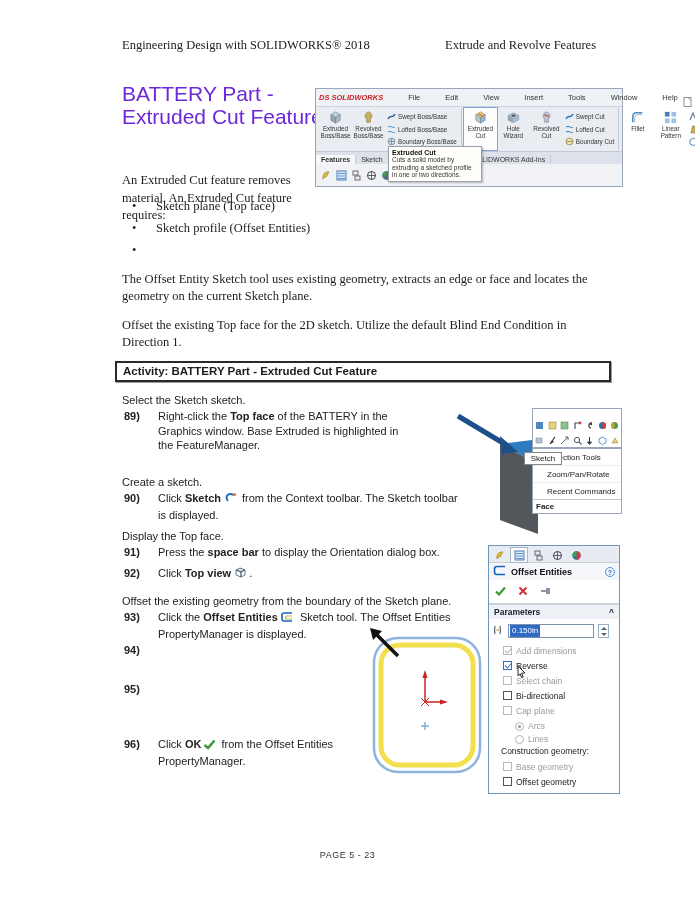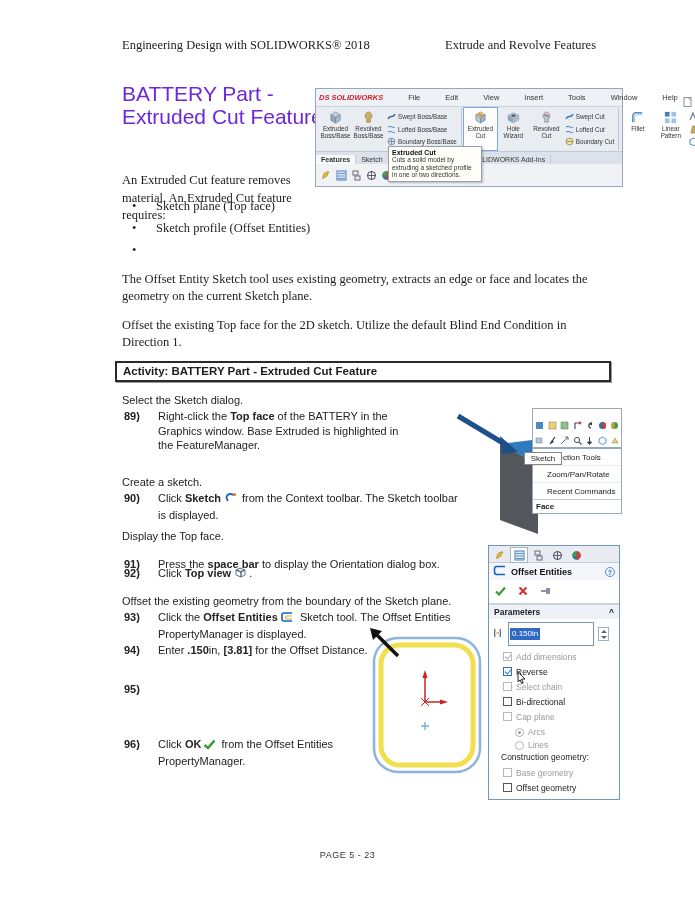--- a/index.html
+++ b/index.html
@@ -94,21 +94,21 @@
   .pm-tab.active { background:#fbfcfe; outline:1px solid #aab4c2; }
   .pm-head { display:flex; align-items:center; gap:4px; padding:2px 4px; font-weight:bold;
              font-size:9px; color:#111; background:#f4f6f9; }
   .pm-help { margin-left:auto; width:10px; height:10px; border:1px solid #4a90d9; border-radius:50%;
              color:#2a6fc0; font-size:7px; line-height:9px; text-align:center; font-weight:bold; }
   .pm-actions { display:flex; gap:12px; padding:2px 6px 3px; border-bottom:2px solid #cdd3dc; }
   .pm-sec { background:#eef1f5; font-weight:bold; font-size:8.5px; padding:2px 5px; display:flex;
             justify-content:space-between; color:#223; }
   .pm-paramrow { display:flex; align-items:center; gap:3px; padding:3px 3px 3px 4px; }
   .pm-field { display:flex; align-items:center; border:1px solid #7a93ad; background:#fff;
-              height:24px; width:86px; padding-left:1px; }
+              height:14px; width:86px; padding-left:1px; }
   .pm-field .val { background:#316ac5; color:#fff; font-size:8px; padding:0 2px; line-height:12px; }
   .spin { display:flex; flex-direction:column; margin-left:1px; border:1px solid #9ab0c4; }
   .spin span { width:9px; height:6px; display:flex; align-items:center; justify-content:center; }
   .tri-up { width:0; height:0; border-left:3px solid transparent; border-right:3px solid transparent;
             border-bottom:3px solid #567; }
   .tri-dn { width:0; height:0; border-left:3px solid transparent; border-right:3px solid transparent;
             border-top:3px solid #567; }
   .pm-opt { display:flex; align-items:center; gap:4px; height:15px; margin-left:14px;
             font-size:8.5px; position:relative; }
   .pm-opt .lbl { color:#222; }
@@ -359,40 +359,40 @@
   </div>
 
   <div class="sw-tip">
     <div class="t">Extruded Cut</div>
     <div class="b">Cuts a solid model by extruding a sketched profile in one or two directions.</div>
   </div>
 </div>
 
 <div class="abs activity-box">Activity: BATTERY Part - Extruded Cut Feature</div>
 
-<div class="abs lead" style="top:394px">Select the Sketch dialog.</div>
+<div class="abs lead" style="top:394px">Select the Sketch sketch.</div>
 
 <div class="abs step" style="top:409px">
   <span class="num">89)</span>
   <span class="body" style="width:258px"><span>Right-click the </span><b>Top face</b><span> of the BATTERY in the Graphics window. Base Extruded is highlighted in the FeatureManager.</span></span>
 </div>
 
 <div class="abs lead" style="top:476px">Create a sketch.</div>
 
 <div class="abs step" style="top:491px">
   <span class="num">90)</span>
   <span class="body" style="width:300px"><span>Click </span><b>Sketch</b><span class="inl-ico"><svg width="14" height="13">
           <path d="M11 4 C4 1 2 6 5 10" stroke="#1565c0" fill="none" stroke-width="1.8"></path>
           <circle cx="11.5" cy="3.5" r="1.6" fill="#e07b20"></circle>
         </svg></span><span> from the Context toolbar. The Sketch toolbar is displayed.</span></span>
 </div>
 
 <div class="abs lead" style="top:530px">Display the Top face.</div>
 
-<div class="abs step" style="top:557px">
+<div class="abs step" style="top:545px">
   <span class="num">91)</span>
   <span class="body" style="width:360px"><span>Press the </span><b>space bar</b><span> to display the Orientation dialog box.</span></span>
 </div>
 
 <div class="abs step" style="top:566px">
   <span class="num">92)</span>
   <span class="body" style="width:360px"><span>Click </span><b>Top view</b><span class="inl-ico"><svg width="14" height="13">
           <polygon points="3,4 7,2 12,4 8,6" fill="#cfe0f0" stroke="#456" stroke-width=".8"></polygon>
           <polygon points="3,4 3,9 8,11 8,6" fill="none" stroke="#456" stroke-width=".8"></polygon>
           <polygon points="12,4 12,9 8,11 8,6" fill="none" stroke="#456" stroke-width=".8"></polygon>
@@ -404,21 +404,20 @@
 <div class="abs step" style="top:610px">
   <span class="num">93)</span>
   <span class="body" style="width:312px"><span>Click the </span><b>Offset Entities</b><span class="inl-ico"><svg width="15" height="12">
           <path d="M12 2 L4 2 Q2 2 2 4 L2 8 Q2 10 4 10 L12 10" stroke="#1565c0" fill="none" stroke-width="1.6"></path>
           <path d="M12 5 L7 5 Q5.5 5 5.5 6.5 Q5.5 8 7 8 L12 8" stroke="#c9b23a" fill="none" stroke-width="1.2"></path>
         </svg></span><span> Sketch tool. The Offset Entities PropertyManager is displayed.</span></span>
 </div>
 
 <div class="abs step" style="top:643px">
   <span class="num">94)</span>
-  <span class="body" style="width:212px"><span>Enter </span><b>.150</b><span>in, </span><b>[3.81]</b><span> for the Offset Distance.</span></span>
 </div>
 
 <div class="abs step" style="top:682px">
   <span class="num">95)</span>
 </div>
 
 <div class="abs step" style="top:737px">
   <span class="num">96)</span>
   <span class="body" style="width:218px"><span>Click </span><b>OK</b><span class="inl-ico"><svg width="13" height="11">
           <path d="M1.5 6 L5 9 L11.5 1.5" stroke="#3a9a3a" fill="none" stroke-width="2.6"></path>

